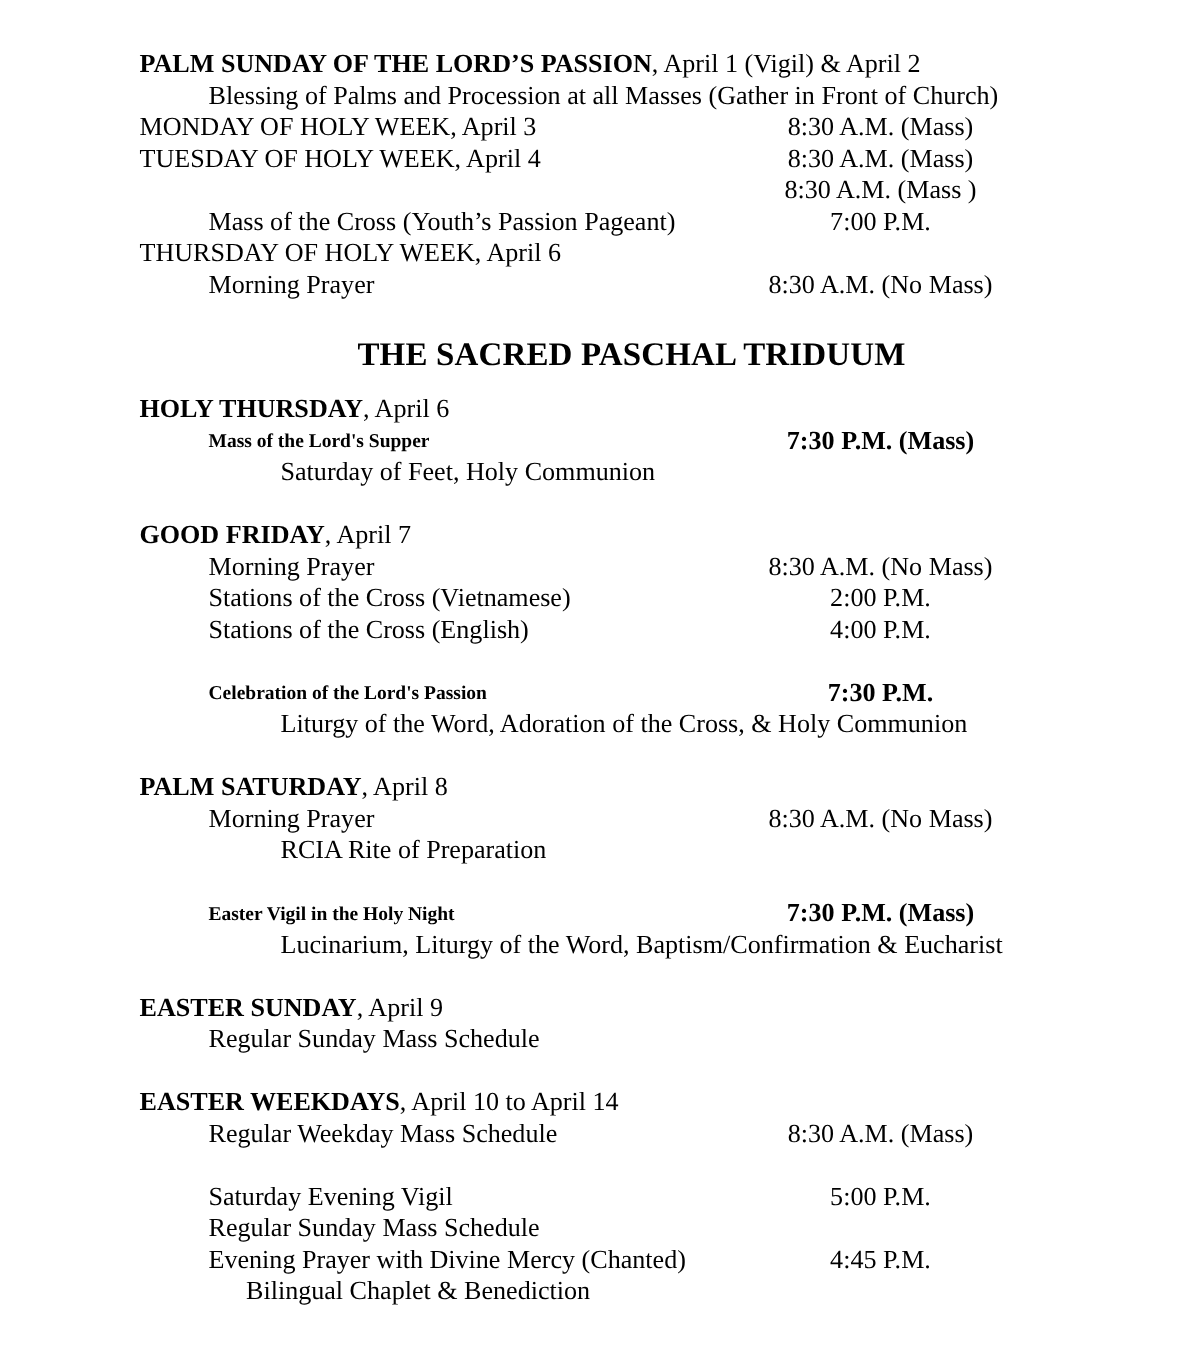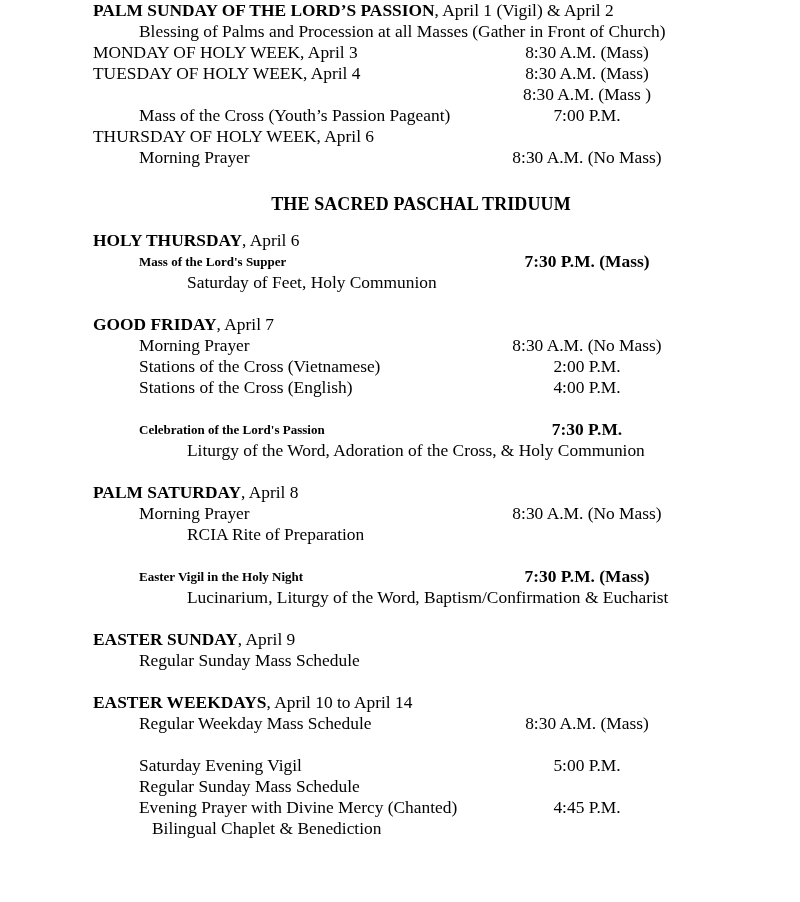--- a/index.html
+++ b/index.html
@@ -12,20 +12,21 @@
     height: 902px;
     font-family: "Liberation Serif", "DejaVu Serif", serif;
     color: #000000;
     -webkit-font-smoothing: antialiased;
   }
   #sheet {
     position: relative;
     width: 800px;
     height: 854px;
     overflow: hidden;
+    margin-top: 32px;
   }
   .schedule {
     position: absolute;
     left: 0;
     top: 0;
     width: 800px;
   }
 
   
   .row {
@@ -43,41 +44,41 @@
   }
 
   .label {
     position: absolute;
     top: 0;
     white-space: nowrap;
   }
   
   .ind0 { left: 93px; }
   .ind1 { left: 139px; }
-  .ind15 { left: 152px; }
+  .ind15 { left: 164px; }
   .ind2 { left: 187px; }
 
   .time {
     position: absolute;
     top: 0;
     left: 487px;
     width: 200px;
     text-align: center;
     white-space: nowrap;
   }
 
   .b { font-weight: bold; }
   .reg { font-weight: normal; }
 
   
   .section-title {
     position: relative;
     height: 30px;
     line-height: 30px;
-    font-size: 18px;
+    font-size: 22px;
     font-weight: bold;
     text-align: center;
     width: 800px;
     letter-spacing: 0.1px;
   }
   .section-title .inner {
     display: inline-block;
     transform: translateX(21px);
   }
 

